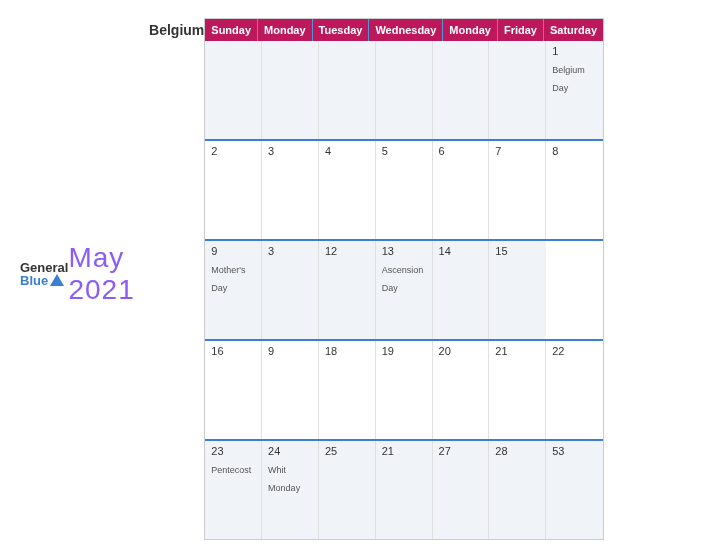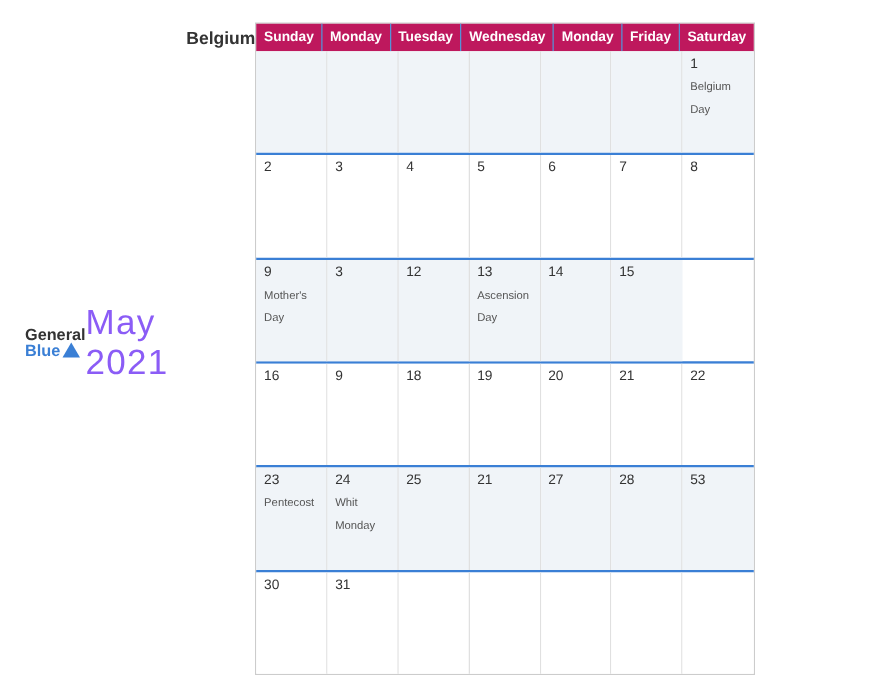--- a/index.html
+++ b/index.html
@@ -236,28 +236,15 @@
           <div class="cal-cell alt-bg">
             <span class="day-num">27</span>
           </div>
           <div class="cal-cell alt-bg">
             <span class="day-num">28</span>
           </div>
           <div class="cal-cell alt-bg">
             <span class="day-num">53</span>
           </div>
         </div>
-        <div class="cal-week">
-          <div class="cal-cell">
-            <span class="day-num">30</span>
-          </div>
-          <div class="cal-cell">
-            <span class="day-num">31</span>
-          </div>
-          <div class="cal-cell"></div>
-          <div class="cal-cell"></div>
-          <div class="cal-cell"></div>
-          <div class="cal-cell"></div>
-          <div class="cal-cell"></div>
-        </div>
       </div>
   </div>
 </div>
 
 </body></html>

